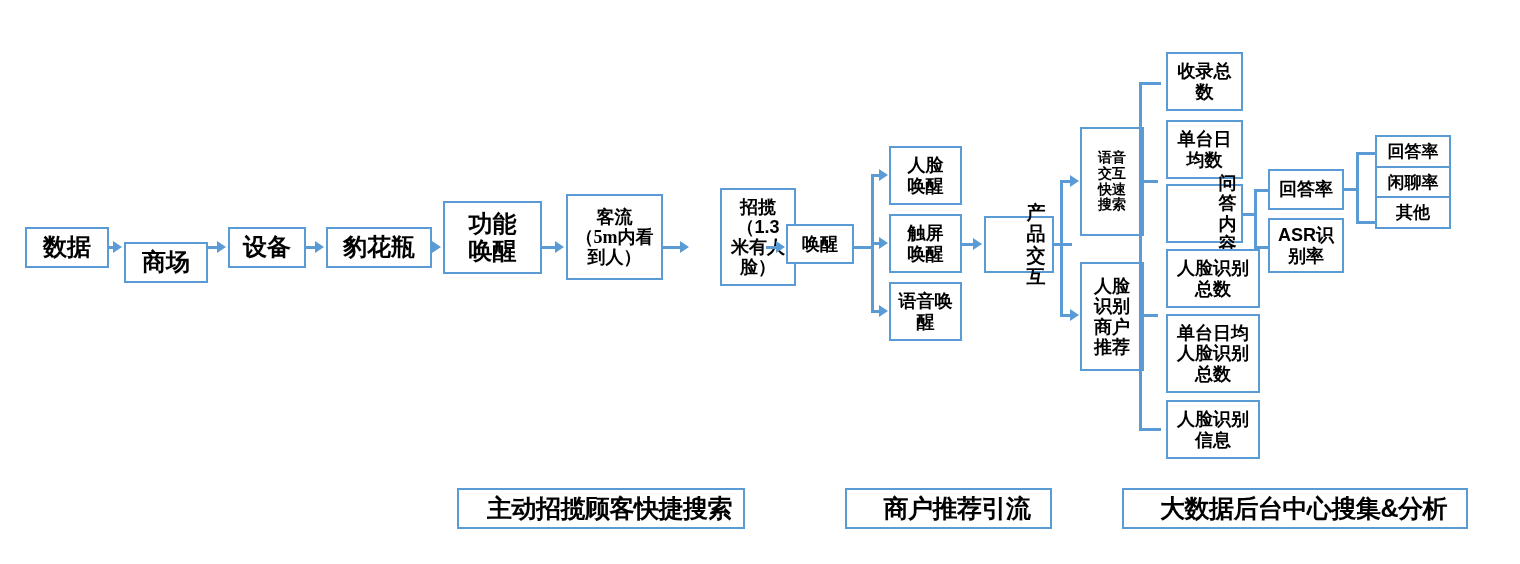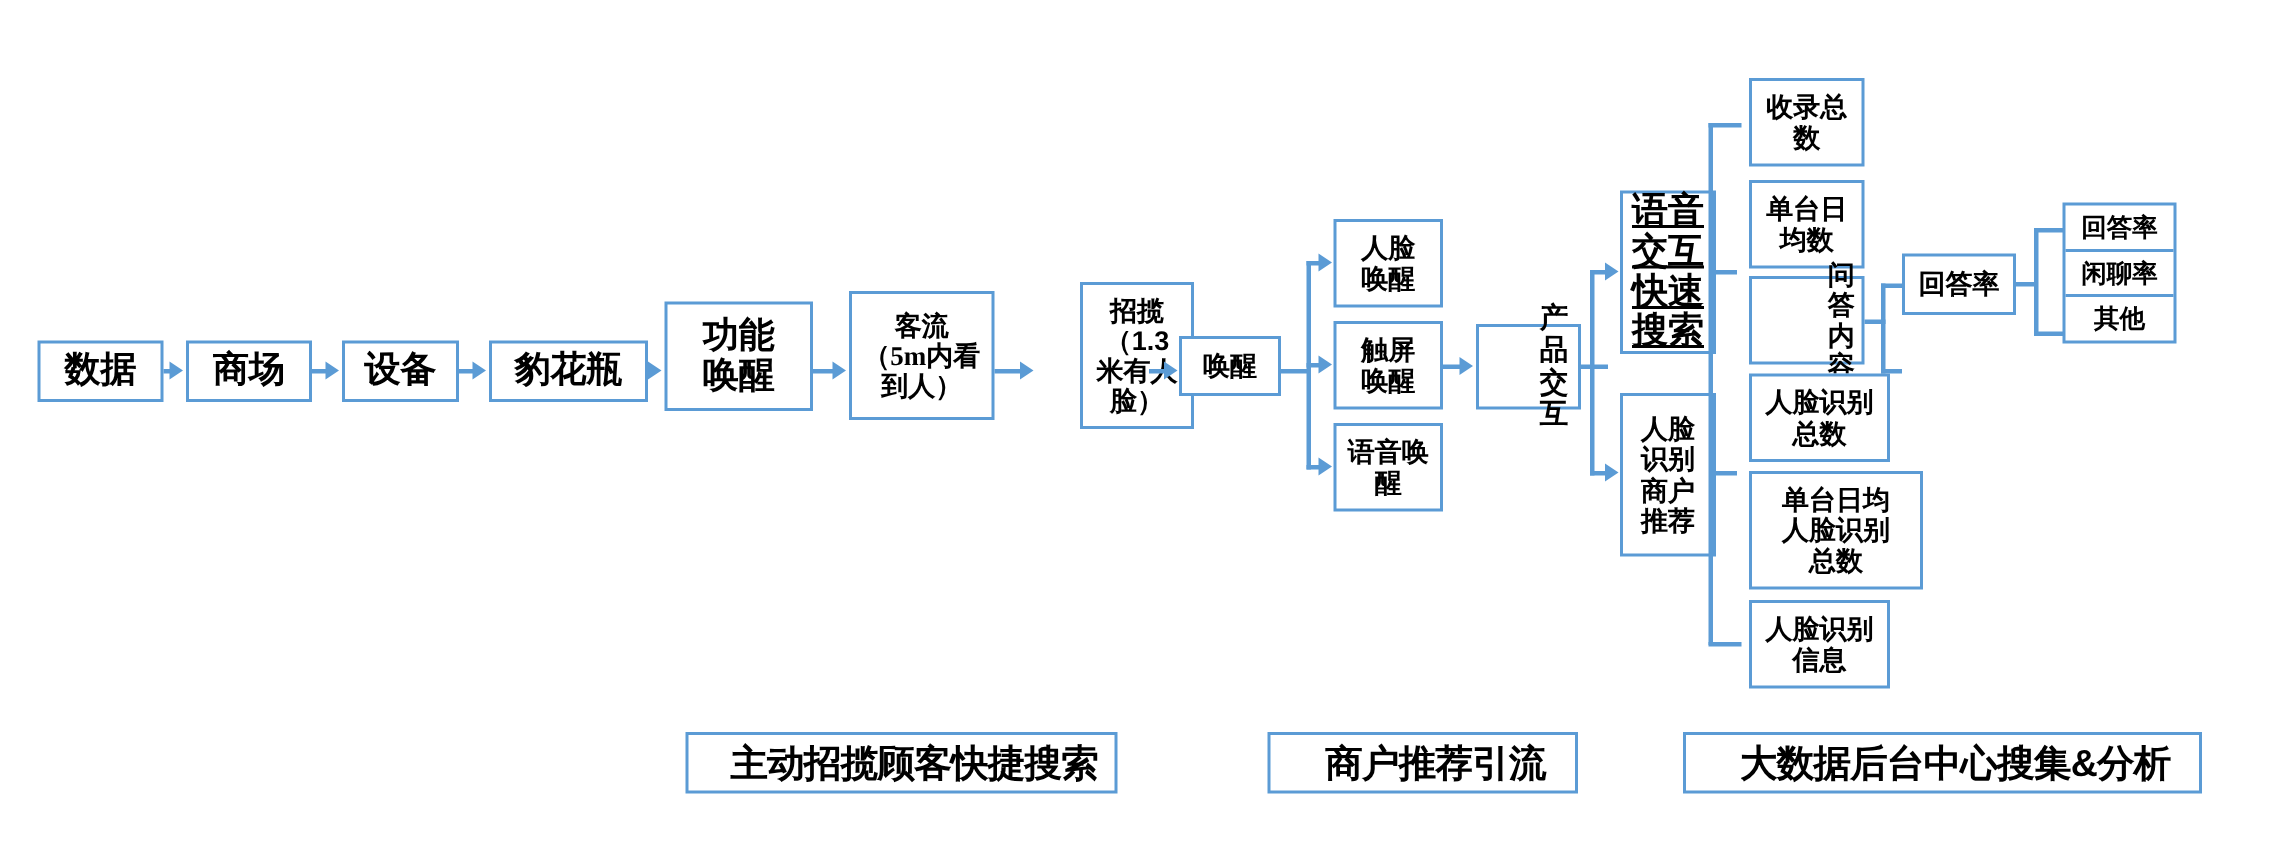--- a/index.html
+++ b/index.html
@@ -31,21 +31,21 @@
                font-weight:bold;border-bottom:2px solid #5B9BD5;}
   .stack > div:last-child{border-bottom:none;}
 </style>
 </head>
 <body>
 
 <div id="canvas">
 
   <div class="box b-bold" style="left:25px;top:227px;width:84px;height:41px;font-size:24px;">数据</div>
 
-  <div class="box b-bold" style="left:124px;top:227px;width:84px;height:41px;font-size:24px;">商场</div>
+  <div class="box b-bold" style="left:124px;top:242px;width:84px;height:41px;font-size:24px;">商场</div>
 
   <div class="box b-bold" style="left:228px;top:227px;width:78px;height:41px;font-size:24px;">设备</div>
 
   <div class="box b-bold" style="left:326px;top:227px;width:106px;height:41px;font-size:24px;">豹花瓶</div>
 
   <div class="box b-bold" style="left:443px;top:201px;width:99px;height:73px;font-size:24px;white-space:pre-line;">功能
 唤醒</div>
 
   <div class="box b-norm" style="left:566px;top:194px;width:97px;height:86px;font-size:18px;white-space:pre-line;font-family:Liberation Serif, serif;">客流
 （5m内看
@@ -63,21 +63,21 @@
 
   <div class="box b-norm" style="left:889px;top:214px;width:73px;height:59px;font-size:18px;white-space:pre-line;">触屏
 唤醒</div>
 
   <div class="box b-norm" style="left:889px;top:282px;width:73px;height:59px;font-size:18px;white-space:pre-line;">语音唤
 醒</div>
 
   <div class="box b-bold" style="left:984px;top:216px;width:70px;height:57px;font-size:19px;white-space:pre-line;padding-left:36px;">产品
 交互</div>
 
-  <div class="box b-bold" style="left:1080px;top:127px;width:64px;height:109px;font-size:24px;white-space:pre-line;text-decoration:underline;">语音
+  <div class="box b-bold" style="left:1080px;top:127px;width:64px;height:109px;font-size:14px;white-space:pre-line;">语音
 交互
 快速
 搜索</div>
 
   <div class="box b-bold" style="left:1080px;top:262px;width:64px;height:109px;font-size:18px;white-space:pre-line;">人脸
 识别
 商户
 推荐</div>
 
   <div class="box b-bold" style="left:1166px;top:52px;width:77px;height:59px;font-size:18px;white-space:pre-line;font-family:Liberation Serif, serif;">收录总
@@ -85,29 +85,31 @@
 
   <div class="box b-bold" style="left:1166px;top:120px;width:77px;height:59px;font-size:18px;white-space:pre-line;">单台日
 均数</div>
 
   <div class="box b-bold" style="left:1166px;top:184px;width:77px;height:59px;font-size:18px;white-space:pre-line;padding-left:48px;">问答内
 容</div>
 
   <div class="box b-bold" style="left:1166px;top:249px;width:94px;height:59px;font-size:18px;white-space:pre-line;">人脸识别
 总数</div>
 
-  <div class="box b-bold" style="left:1166px;top:314px;width:116px;height:79px;font-size:18px;white-space:pre-line;">单台日均
+  <div class="box b-bold" style="left:1166px;top:314px;width:94px;height:79px;font-size:18px;white-space:pre-line;">单台日均
 人脸识别
 总数</div>
 
   <div class="box b-bold" style="left:1166px;top:400px;width:94px;height:59px;font-size:18px;white-space:pre-line;">人脸识别
 信息</div>
 
   <div class="box b-bold" style="left:1268px;top:169px;width:76px;height:41px;font-size:18px;">回答率</div>
 
+  <div class="box b-bold" style="left:1268px;top:218px;width:76px;height:55px;font-size:18px;white-space:pre-line;">ASR识
+别率</div>
 
   <div class="stack" style="left:1375px;top:135px;width:76px;height:94px;font-size:17px;">
     <div>回答率</div>
     <div>闲聊率</div>
     <div>其他</div>
   </div>
 
   <div class="cap" style="left:457px;top:488px;width:288px;height:41px;font-size:25px;">主动招揽顾客快捷搜索</div>
 
   <div class="cap" style="left:845px;top:488px;width:207px;height:41px;font-size:25px;">商户推荐引流</div>

